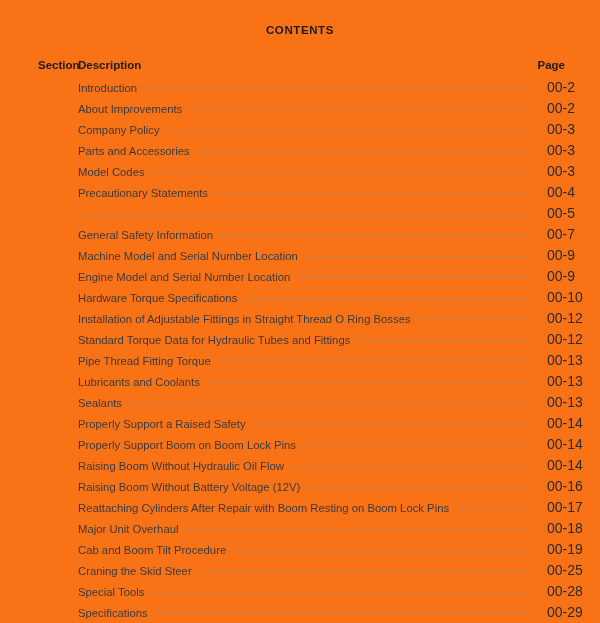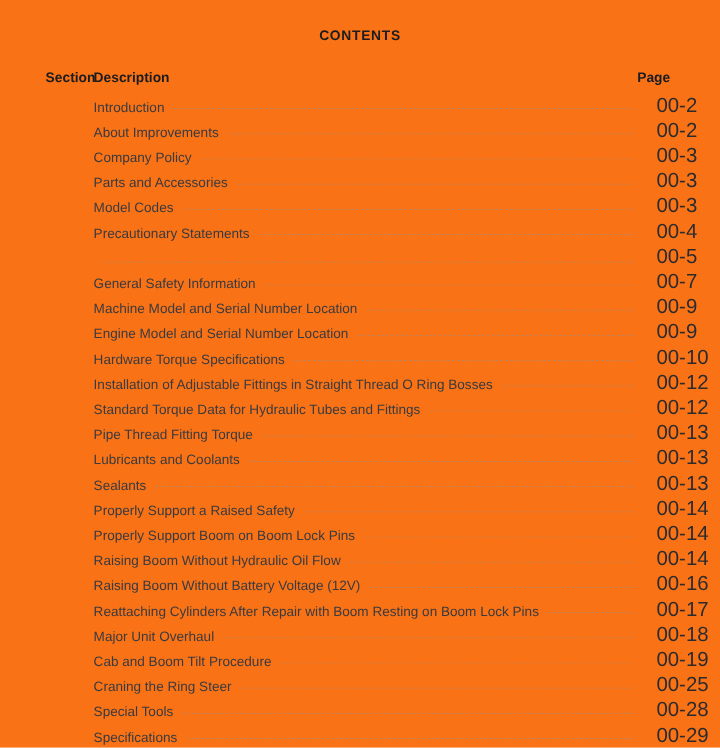--- a/index.html
+++ b/index.html
@@ -68,40 +68,40 @@
     overflow: hidden;
     font-size: 11.3px;
     white-space: nowrap;
   }
 
   .col-page {
     flex: 0 0 69px;
     width: 69px;
     box-sizing: border-box;
     padding-left: 16px;
-    font-size: 17px;
+    font-size: 14px;
     white-space: nowrap;
   }
 
   
   .toc-head {
     height: 24px;
     line-height: 24px;
     font-weight: bold;
     color: #1c1c20;
   }
   .toc-head .col-section,
   .toc-head .col-desc,
   .toc-head .col-page {
     font-weight: bold;
     font-size: 11.5px;
   }
   .toc-head .col-page {
     padding-left: 0;
-    text-align: left;
+    text-align: right;
     padding-right: 35px;
   }
 
   
   .desc-label {
     flex: 0 0 auto;
     color: #3a3a3f;
   }
   .leader {
     flex: 1 1 auto;
@@ -325,21 +325,21 @@
           <div class="col-section"></div>
           <div class="col-desc">
             <span class="desc-label">Cab and Boom Tilt Procedure</span>
             <span class="leader"></span>
           </div>
           <div class="col-page"><span class="pagenum">00-19</span></div>
         </div>
         <div class="toc-row">
           <div class="col-section"></div>
           <div class="col-desc">
-            <span class="desc-label">Craning the Ring Steer</span>
+            <span class="desc-label">Craning the Skid Steer</span>
             <span class="leader"></span>
           </div>
           <div class="col-page"><span class="pagenum">00-25</span></div>
         </div>
         <div class="toc-row">
           <div class="col-section"></div>
           <div class="col-desc">
             <span class="desc-label">Special Tools</span>
             <span class="leader"></span>
           </div>

